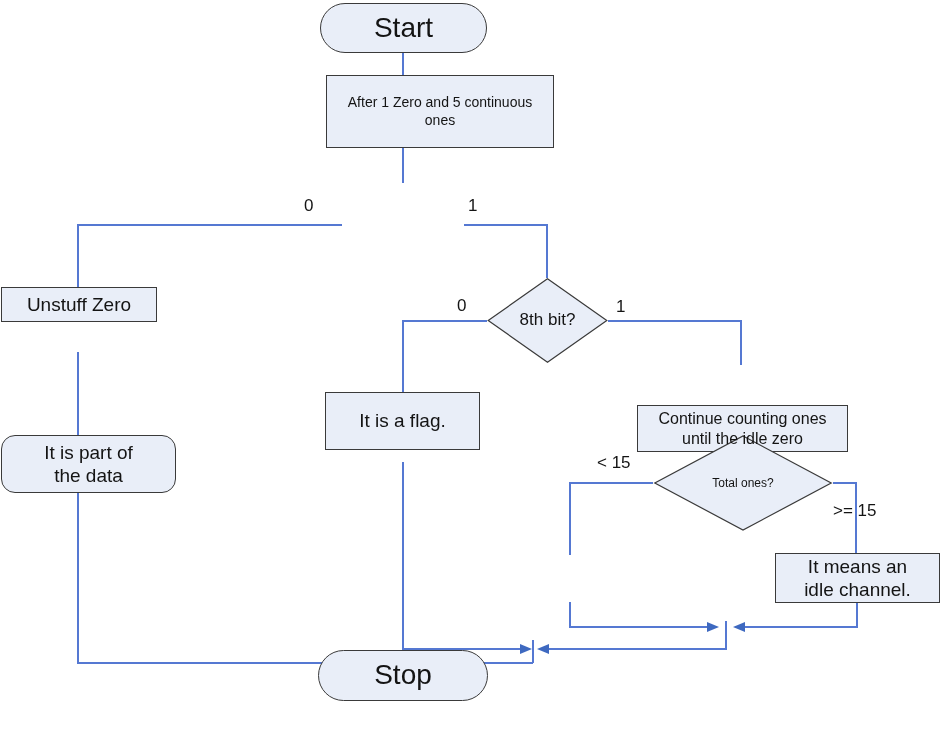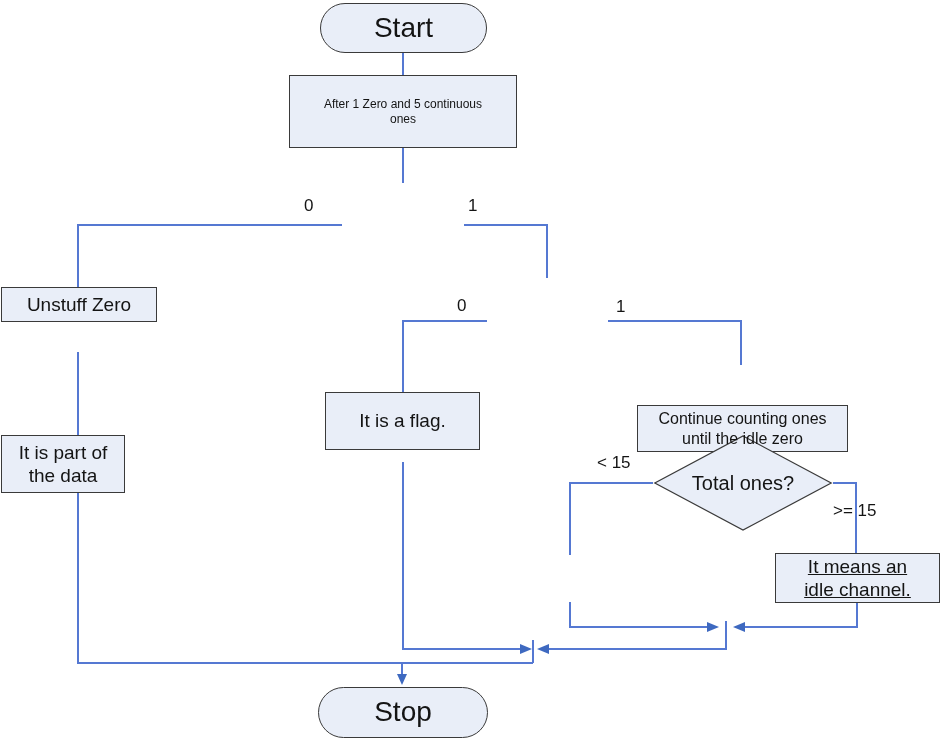--- a/index.html
+++ b/index.html
@@ -33,24 +33,24 @@
     border:1px solid var(--node-border);
   }
   .terminator{border-radius:26px;}
   .decision{background:transparent;border:none;}
   .diamond-svg{position:absolute;left:0;top:0;width:100%;height:100%;}
   .diamond-poly{fill:var(--node-fill);stroke:var(--node-border);stroke-width:1.2;}
   .node-label{position:relative;z-index:1;display:block;}
   .edge-label{position:absolute;font-size:17px;color:var(--text);white-space:nowrap;}
   .fs-terminator{font-size:28px;}
   .fs-process{font-size:19px;}
-  .fs-small{font-size:12px;}
+  .fs-small{font-size:14px;margin-left:37px;}
   .fs-mid{font-size:16px;margin-top:40px;}
   .fs-decision{font-size:17px;}
-  .fs-decision-lg{font-size:20px;}
+  .fs-decision-lg{font-size:12px;}
 </style>
 </head>
 <body>
 
 <div class="canvas">
 
   <svg class="connector-layer" width="943" height="742" viewBox="0 0 943 742" xmlns="http://www.w3.org/2000/svg">
     <polyline class="connector" points="403,53 403,75"></polyline>
     <polyline class="connector" points="403,148 403,183"></polyline>
     <polyline class="connector" points="342,225 78,225 78,303"></polyline>
@@ -82,49 +82,55 @@
   <div class="node process fs-small" style="left:289px;top:75px;width:228px;height:73px;">
     <span class="node-label">After 1 Zero and 5 continuous</span>
     <span class="node-label">ones</span>
   </div>
 
 
   <div class="node process fs-process" style="left:1px;top:287px;width:156px;height:35px;">
     <span class="node-label">Unstuff Zero</span>
   </div>
 
-  <div class="node process fs-process" style="left:1px;top:435px;width:124px;height:58px;">
+  <div class="node process fs-process" style="left:1px;top:435px;width:175px;height:58px;border-radius:14px;">
     <span class="node-label">It is part of</span>
     <span class="node-label">the data</span>
   </div>
 
+  <div class="node decision fs-decision" style="left:487px;top:278px;width:121px;height:85px;">
+    <svg class="diamond-svg" viewBox="0 0 100 100" preserveAspectRatio="none">
+      <polygon class="diamond-poly" points="50,1 99,50 50,99 1,50" vector-effect="non-scaling-stroke"></polygon>
+    </svg>
+    <span class="node-label">8th bit?</span>
+  </div>
 
   <div class="node process fs-process" style="left:325px;top:392px;width:155px;height:58px;">
     <span class="node-label">It is a flag.</span>
   </div>
 
   <div class="node process fs-mid" style="left:637px;top:365px;width:211px;height:47px;">
     <span class="node-label">Continue counting ones</span>
     <span class="node-label">until the idle zero</span>
   </div>
 
   <div class="node decision fs-decision-lg" style="left:653px;top:435px;width:180px;height:96px;">
     <svg class="diamond-svg" viewBox="0 0 100 100" preserveAspectRatio="none">
       <polygon class="diamond-poly" points="50,1 99,50 50,99 1,50" vector-effect="non-scaling-stroke"></polygon>
     </svg>
     <span class="node-label">Total ones?</span>
   </div>
 
 
-  <div class="node process fs-process" style="left:775px;top:553px;width:165px;height:50px;text-decoration:underline;">
+  <div class="node process fs-process" style="left:775px;top:553px;width:165px;height:50px;">
     <span class="node-label">It means an</span>
     <span class="node-label">idle channel.</span>
   </div>
 
-  <div class="node terminator fs-terminator" style="left:318px;top:687px;width:170px;height:51px;">
+  <div class="node terminator fs-terminator" style="left:318px;top:650px;width:170px;height:51px;">
     <span class="node-label">Stop</span>
   </div>
 
   <span class="edge-label" style="left:304px;top:196px;">0</span>
   <span class="edge-label" style="left:468px;top:196px;">1</span>
   <span class="edge-label" style="left:457px;top:296px;">0</span>
   <span class="edge-label" style="left:616px;top:297px;">1</span>
   <span class="edge-label" style="left:597px;top:453px;">&lt; 15</span>
   <span class="edge-label" style="left:833px;top:453px;margin-top:48px;">&gt;= 15</span>
 

